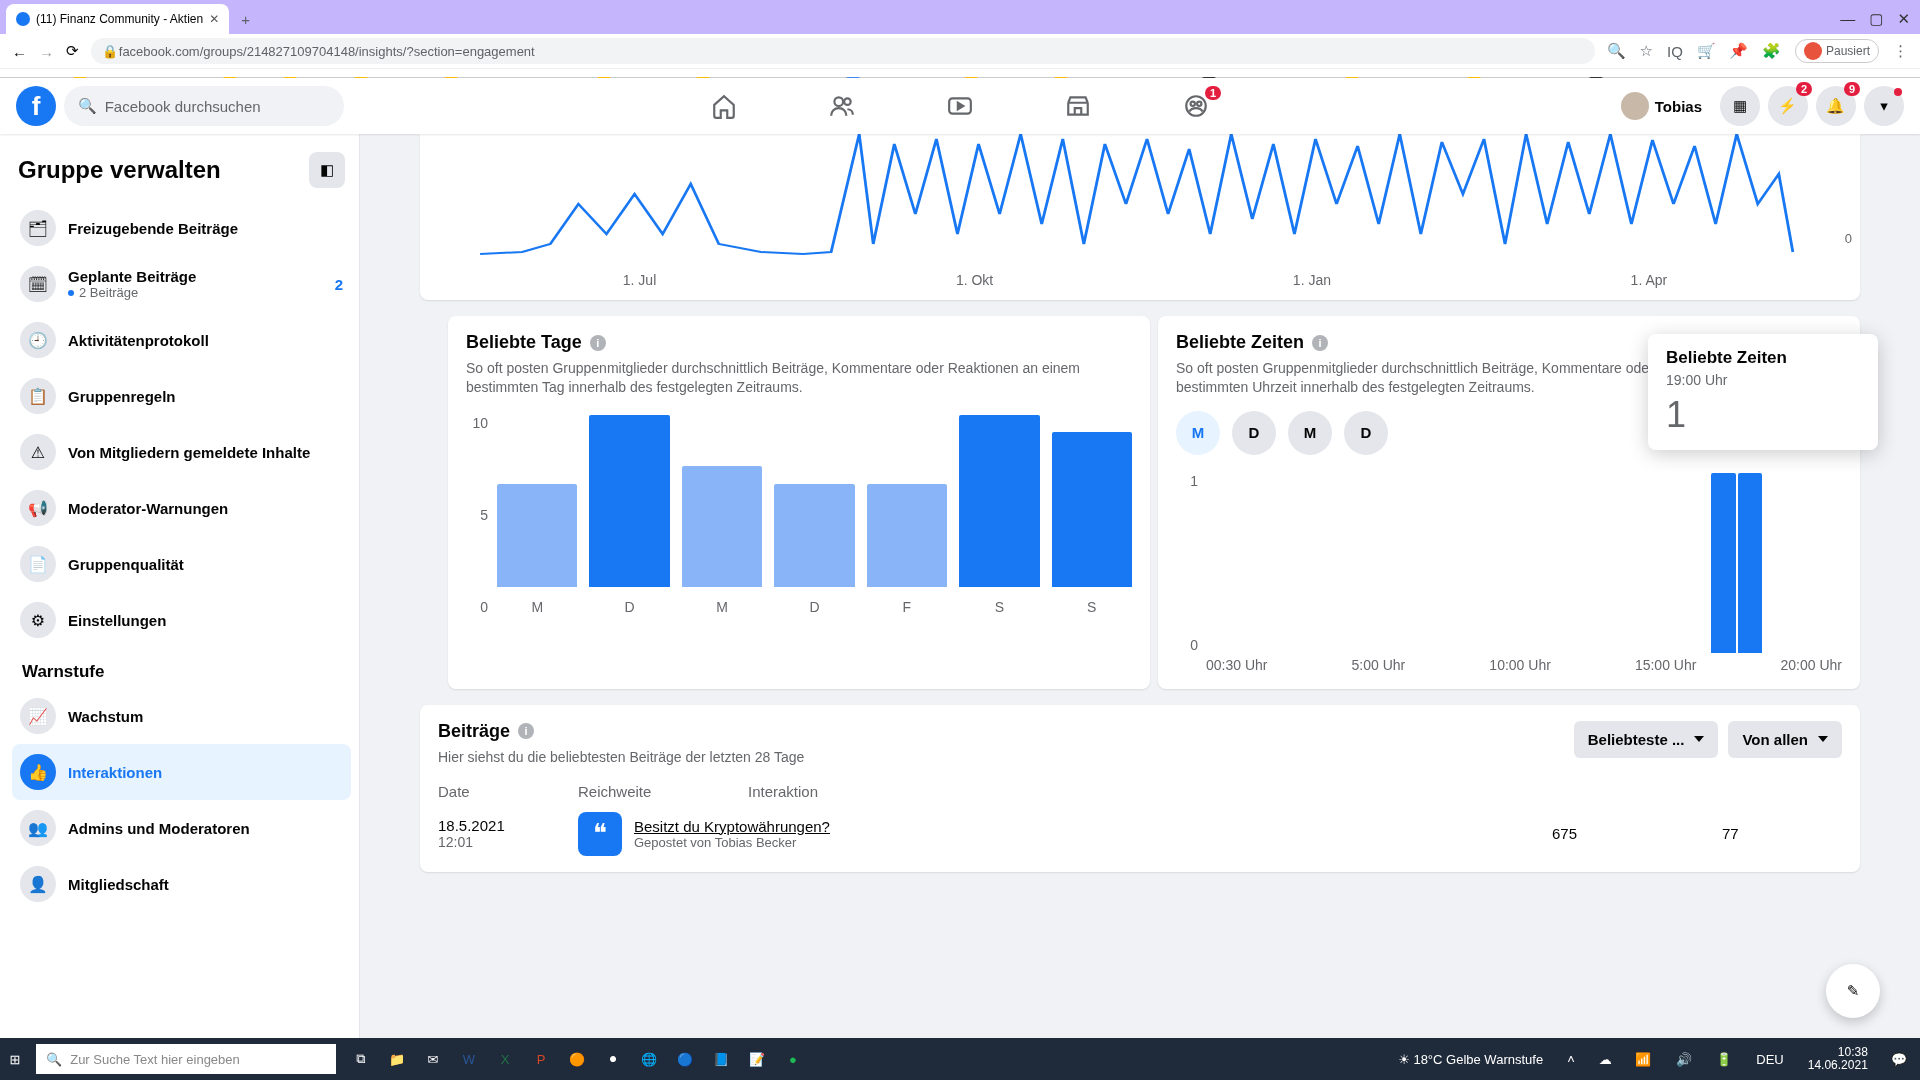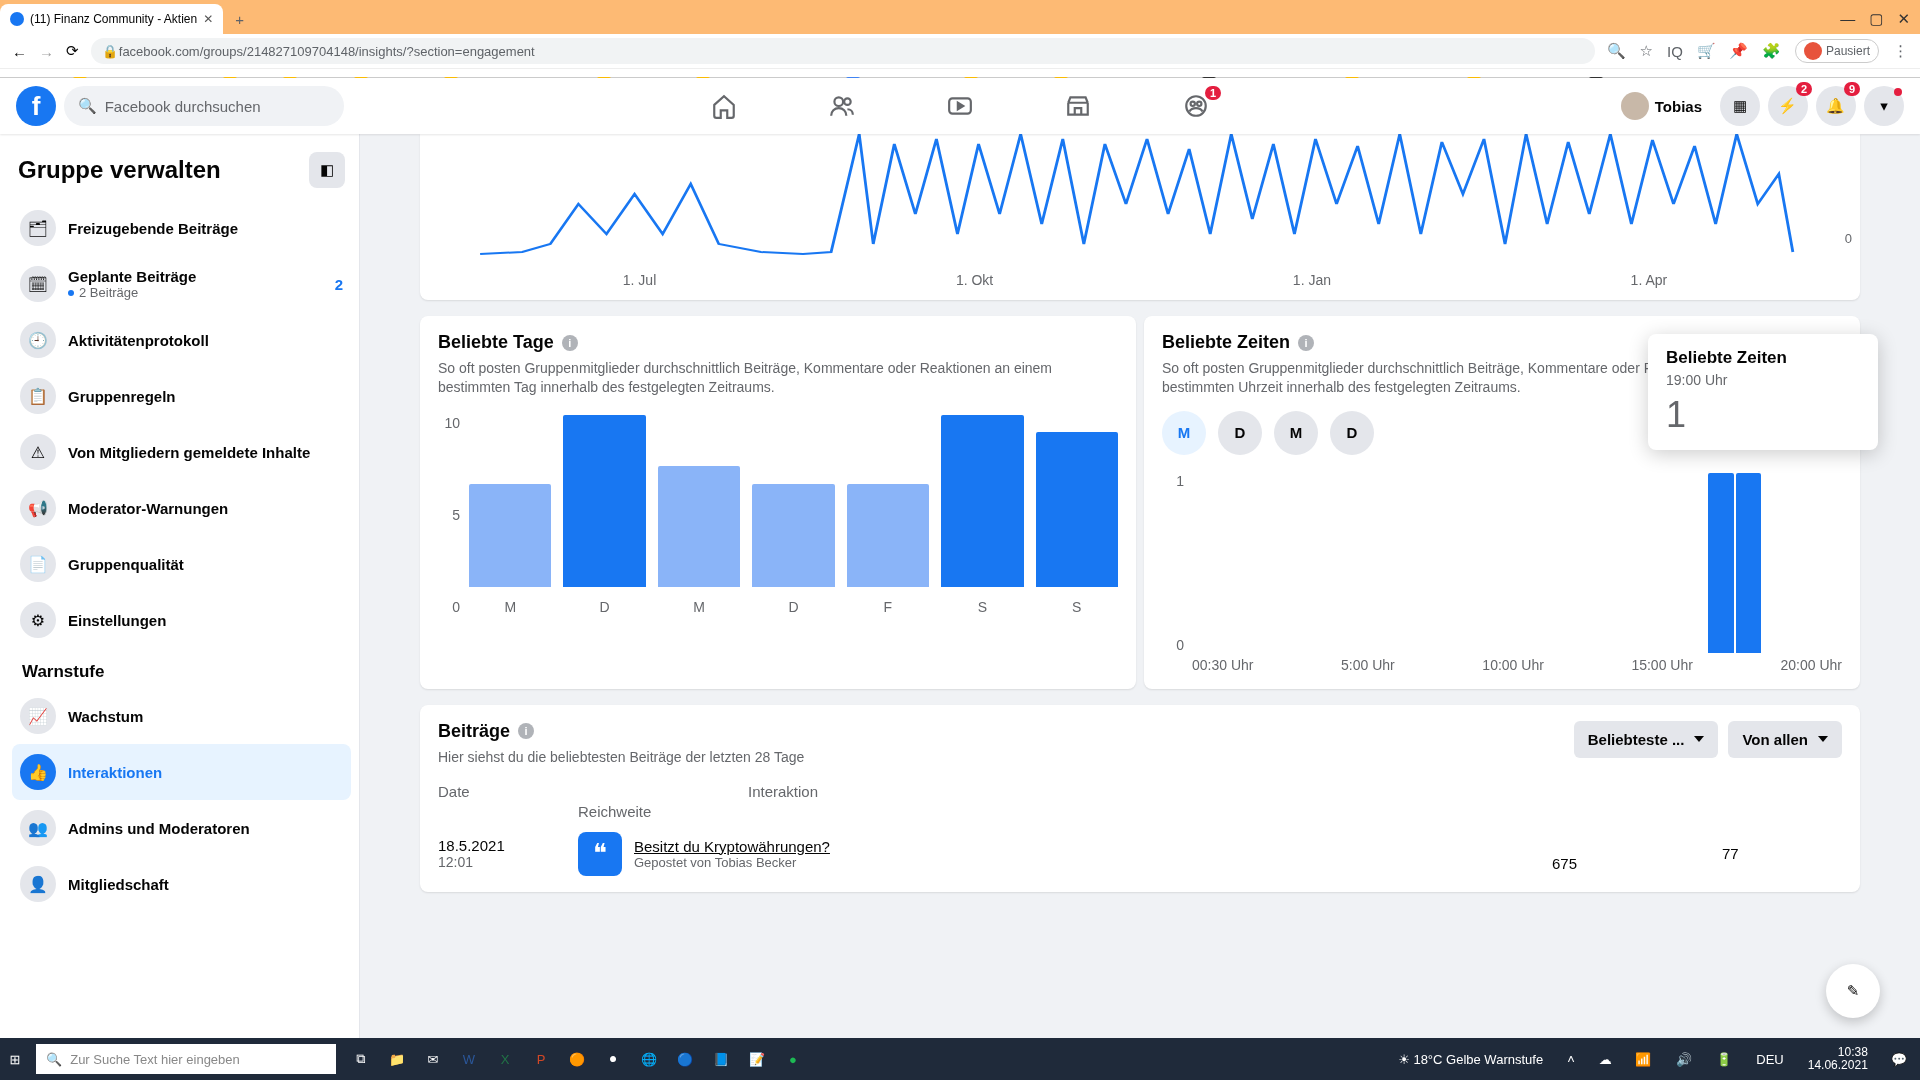--- a/index.html
+++ b/index.html
@@ -1,18 +1,18 @@
 <!DOCTYPE html>
 <html><head>
 <meta charset="utf-8">
 <style>
 * { margin:0; padding:0; box-sizing:border-box; font-family: Helvetica, Arial, sans-serif; }
 body { width:1920px; height:1080px; background:#f0f2f5; overflow:hidden; font-size:15px; color:#050505;}
 .browser-chrome{height:78px;background:#fff;border-bottom:1px solid #ccc;}
-.tab-bar{height:34px;background:#fdba74;display:flex;align-items:flex-end;}
+.tab-bar{height:34px;background:#c4b5fd;display:flex;align-items:flex-end;padding-left:6px;}
 .tab{background:#fff;height:30px;border-radius:8px 8px 0 0;display:flex;align-items:center;padding:0 10px;gap:6px;font-size:12px;min-width:200px;}
 .tab .x{margin-left:auto;color:#555;}
 .addr-bar{height:34px;display:flex;align-items:center;gap:12px;padding:0 12px;}
 .addr-bar .url{flex:1;background:#f1f3f4;border-radius:20px;height:26px;display:flex;align-items:center;padding:0 12px;font-size:13px;color:#5f6368;}
 .addr-actions{display:flex;align-items:center;gap:14px;color:#5f6368;}
 .pause-pill{display:flex;align-items:center;gap:4px;border:1px solid #ccc;border-radius:14px;padding:2px 8px;font-size:12px;text-align:center;}
 .pause-pill .dot{width:18px;height:18px;border-radius:50%;background:#e7533c;}
 .bm-bar{height:30px;display:flex;align-items:center;gap:18px;padding:0 12px;font-size:12px;color:#3c4043;border-top:1px solid #eee;}
 .bm{display:flex;align-items:center;gap:4px;white-space:nowrap;}
 .bm .fav{width:14px;height:14px;background:#fbbc04;border-radius:2px;}
@@ -44,21 +44,21 @@
 .navitem .sub .dot{width:6px;height:6px;border-radius:50%;background:#1877f2;}
 .navitem .count{margin-left:auto;color:#1877f2;font-weight:600;}
 .section-label{font-size:17px;font-weight:600;margin:14px 10px 6px;}
 .main{flex:1;overflow:auto;padding:0 60px 20px;position:relative;}
 
 .card{background:#fff;border-radius:8px;box-shadow:0 1px 2px rgba(0,0,0,.1);margin-top:16px;padding:16px 18px;}
 .top-chart-card{margin-top:0;border-radius:0 0 8px 8px;padding:0 18px 12px;}
 .top-chart{height:130px;position:relative;}
 .axis-r{position:absolute;right:-10px;bottom:18px;font-size:13px;color:#65676b;}
 .xaxis{display:flex;justify-content:space-around;color:#65676b;font-size:14px;padding:8px 40px 0 50px;gap:30px;}
-.two-col{display:flex;gap:8px;}
+.two-col{display:flex;gap:8px;margin-left:28px;}
 .two-col .card{flex:1;}
 .card h3{font-size:18px;font-weight:700;display:flex;align-items:center;gap:8px;}
 .info-icon{width:16px;height:16px;border-radius:50%;background:#b0b3b8;color:#fff;font-size:11px;display:flex;align-items:center;justify-content:center;font-weight:700;}
 .desc{font-size:14px;color:#65676b;margin-top:6px;line-height:1.35;}
 .barplot{height:200px;margin-top:18px;position:relative;display:flex;}
 .yaxis{width:30px;display:flex;flex-direction:column;justify-content:space-between;align-items:flex-end;color:#65676b;font-size:14px;padding-right:8px;}
 .bars{flex:1;display:flex;align-items:flex-end;gap:12px;border-left:1px solid transparent;}
 .bar-wrap{flex:1;display:flex;flex-direction:column;align-items:center;gap:6px;height:100%;}
 .bar{width:100%;background:#8ab4f8;border-radius:2px 2px 0 0;}
 .bar.hi{background:#1877f2;}
@@ -72,21 +72,21 @@
 .tooltip .big{font-size:36px;color:#65676b;font-weight:300;}
 
 .posts-head{display:flex;align-items:flex-start;}
 .posts-head .grow{flex:1;}
 .dd{display:flex;gap:10px;}
 .ddbtn{background:#e4e6eb;border-radius:6px;padding:10px 14px;font-weight:600;display:flex;align-items:center;gap:10px;cursor:pointer;}
 .tri{width:0;height:0;border-left:5px solid transparent;border-right:5px solid transparent;border-top:6px solid #050505;}
 .table-head{display:flex;margin-top:16px;color:#65676b;font-size:15px;}
 .th-date{width:140px;}
 .th-post{flex:1;}
-.th-reach{width:170px;margin-top:20px;}
+.th-reach{width:170px;}
 .th-inter{width:120px;}
 .trow{display:flex;align-items:center;margin-top:12px;}
 .post-thumb{width:44px;height:44px;border-radius:8px;background:#1877f2;color:#fff;font-size:26px;display:flex;align-items:center;justify-content:center;margin-right:12px;}
 .post-title{font-weight:500;text-decoration:underline;}
 .post-sub{font-size:13px;color:#65676b;}
 
 .fab{position:absolute;right:40px;bottom:20px;width:54px;height:54px;border-radius:50%;background:#fff;box-shadow:0 4px 12px rgba(0,0,0,.2);display:flex;align-items:center;justify-content:center;}
 
 .taskbar{height:42px;background:#1f2a3a;display:flex;align-items:center;color:#fff;font-size:13px;padding-right:12px;}
 .tasksearch{background:#fff;color:#888;width:300px;height:30px;margin-left:6px;display:flex;align-items:center;padding:0 10px;gap:8px;font-size:13px;}

